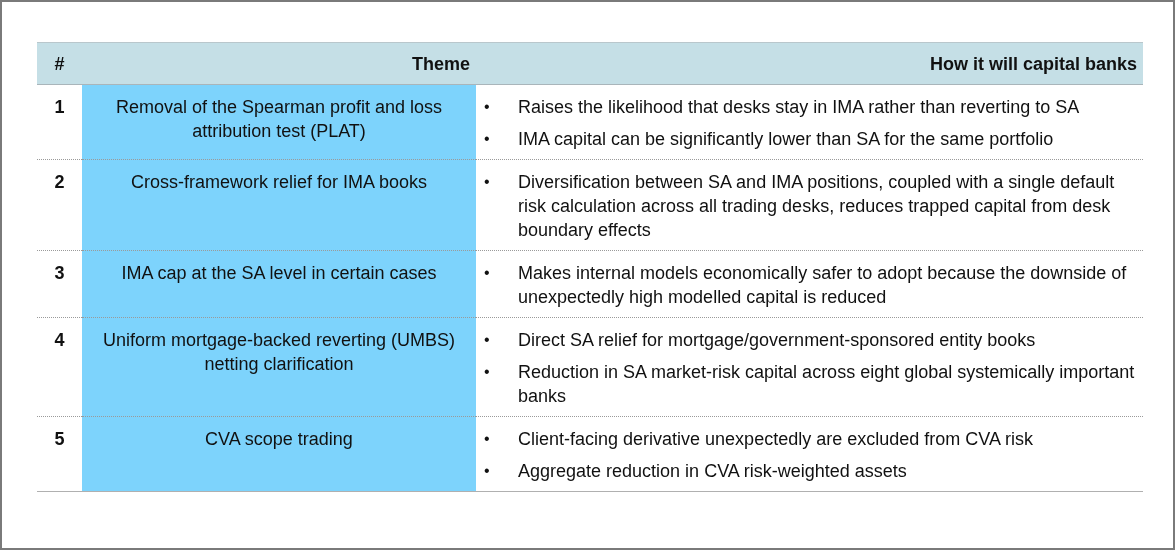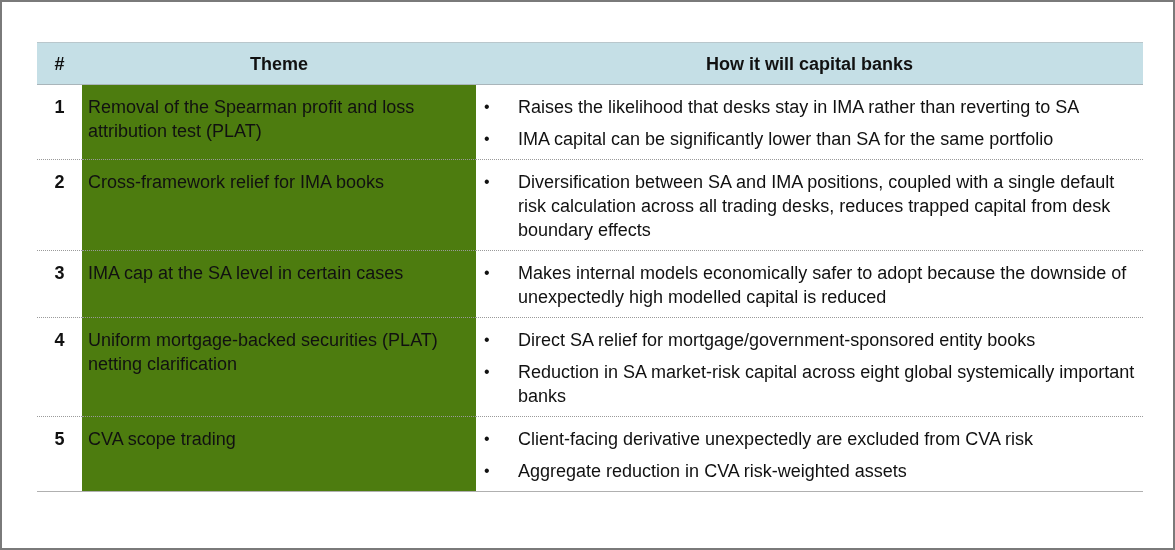--- a/index.html
+++ b/index.html
@@ -22,36 +22,36 @@
       width: 100%;
       table-layout: fixed;
       font-size: 18px;
       line-height: 24px;
     }
     col.c-num { width: 45px; }
     col.c-theme { width: 394px; }
     col.c-effect { width: auto; }
     thead tr { background: #c5dfe6; }
     thead th {
-      text-align: center;
+      text-align: right;
       font-weight: bold;
       padding: 9px 6px 8px 6px;
       border-top: 1px solid #b9c7cc;
       border-bottom: 1px solid #a9b5ba;
       height: 24px;
     }
     thead th.num { text-align: center; padding-left: 0; padding-right: 0; }
     tbody td {
       vertical-align: top;
       padding: 10px 6px 8px 6px;
     }
     tbody tr { border-bottom: 1px dotted #9a9a9a; }
     tbody tr:last-child { border-bottom: 1px solid #b0b0b0; }
     td.num { font-weight: bold; text-align: center; padding-left: 0; padding-right: 0; }
-    td.theme { background: #4d7c0f; }
+    td.theme { background: #7dd3fc; text-align: center; }
     ul.effects { list-style: none; margin: 0; padding: 0; }
     ul.effects li {
       position: relative;
       padding-left: 36px;
       margin-bottom: 8px;
     }
     ul.effects li:last-child { margin-bottom: 0; }
     ul.effects li .bullet {
       position: absolute; left: 2px; top: 0;
       font-size: 16px;
@@ -98,21 +98,21 @@
         <td class="num">3</td>
         <td class="theme">IMA cap at the SA level in certain cases</td>
         <td>
           <ul class="effects">
             <li><span class="bullet">•</span><span>Makes internal models economically safer to adopt because the downside of unexpectedly high modelled capital is reduced</span></li>
           </ul>
         </td>
       </tr>
       <tr>
         <td class="num">4</td>
-        <td class="theme">Uniform mortgage-backed securities (PLAT) netting clarification</td>
+        <td class="theme">Uniform mortgage-backed reverting (UMBS) netting clarification</td>
         <td>
           <ul class="effects">
             <li><span class="bullet">•</span><span>Direct SA relief for mortgage/government-sponsored entity books</span></li>
             <li><span class="bullet">•</span><span>Reduction in SA market-risk capital across eight global systemically important banks</span></li>
           </ul>
         </td>
       </tr>
       <tr>
         <td class="num">5</td>
         <td class="theme">CVA scope trading</td>

